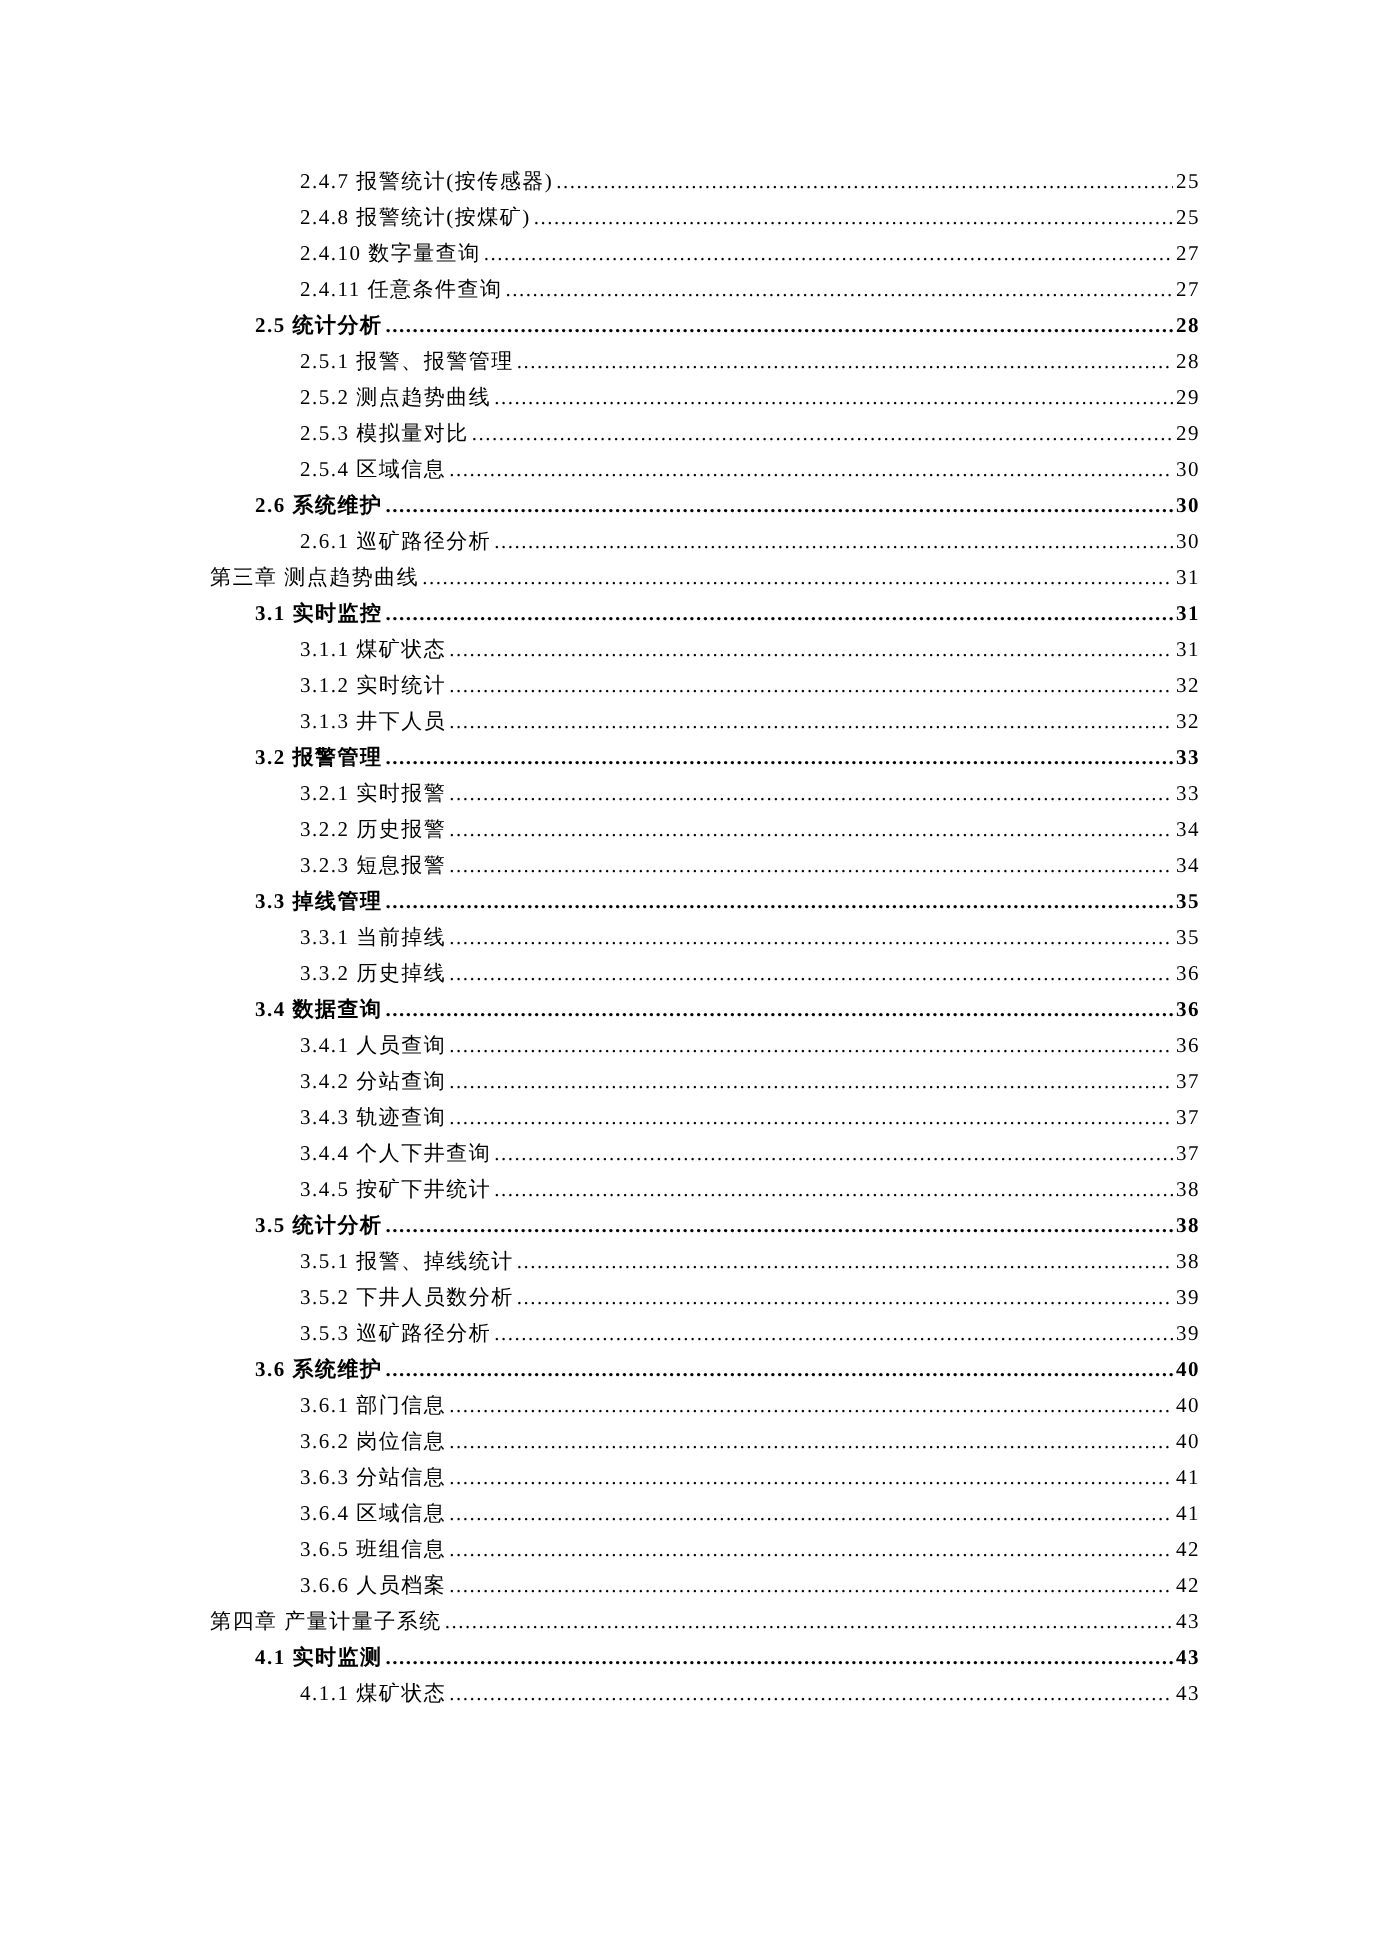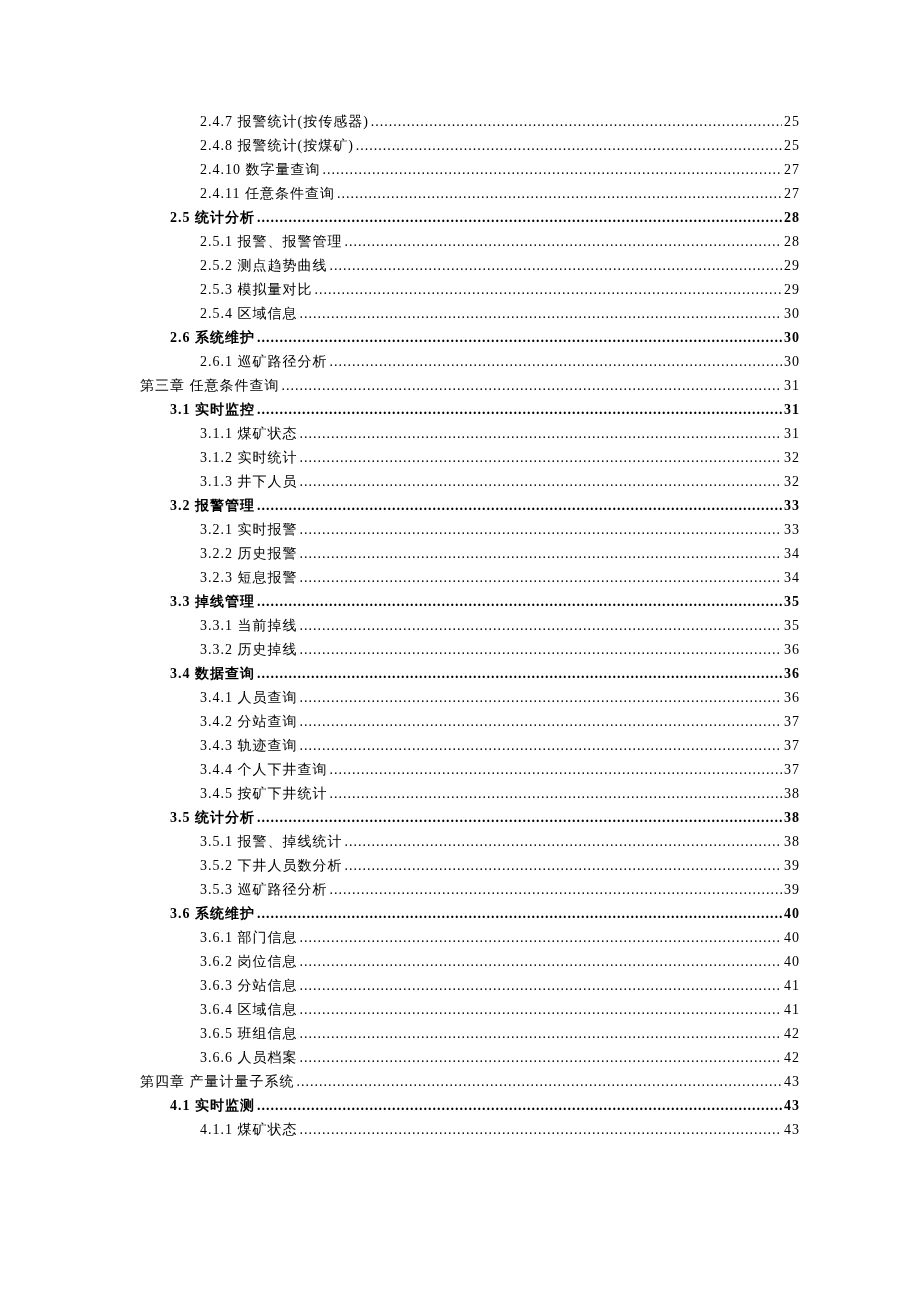--- a/index.html
+++ b/index.html
@@ -88,21 +88,21 @@
       <span class="toc-label">2.6 系统维护</span>
       <span class="toc-dots"></span>
       <span class="toc-page">30</span>
     </div>
     <div class="toc-entry ind-3">
       <span class="toc-label">2.6.1 巡矿路径分析</span>
       <span class="toc-dots"></span>
       <span class="toc-page">30</span>
     </div>
     <div class="toc-entry ind-1">
-      <span class="toc-label">第三章  任意条件查询</span>
+      <span class="toc-label">第三章  测点趋势曲线</span>
       <span class="toc-dots"></span>
       <span class="toc-page">31</span>
     </div>
     <div class="toc-entry ind-2">
       <span class="toc-label">3.1 实时监控</span>
       <span class="toc-dots"></span>
       <span class="toc-page">31</span>
     </div>
     <div class="toc-entry ind-3">
       <span class="toc-label">3.1.1 煤矿状态</span>

